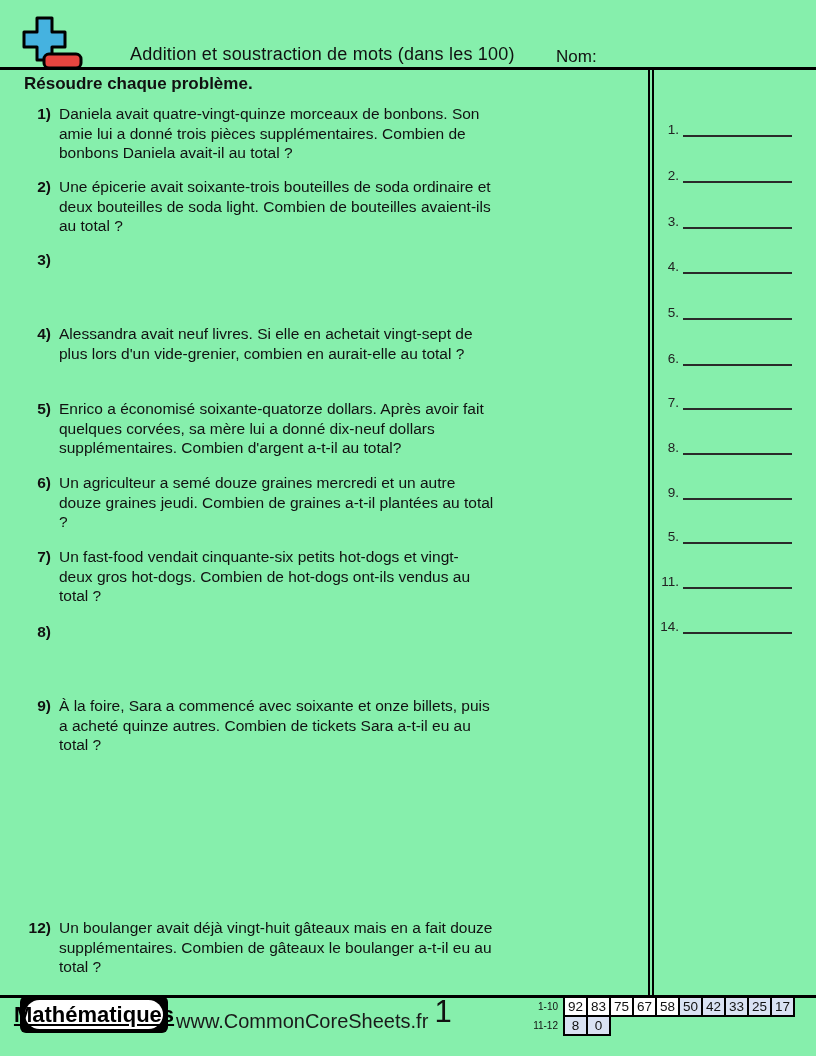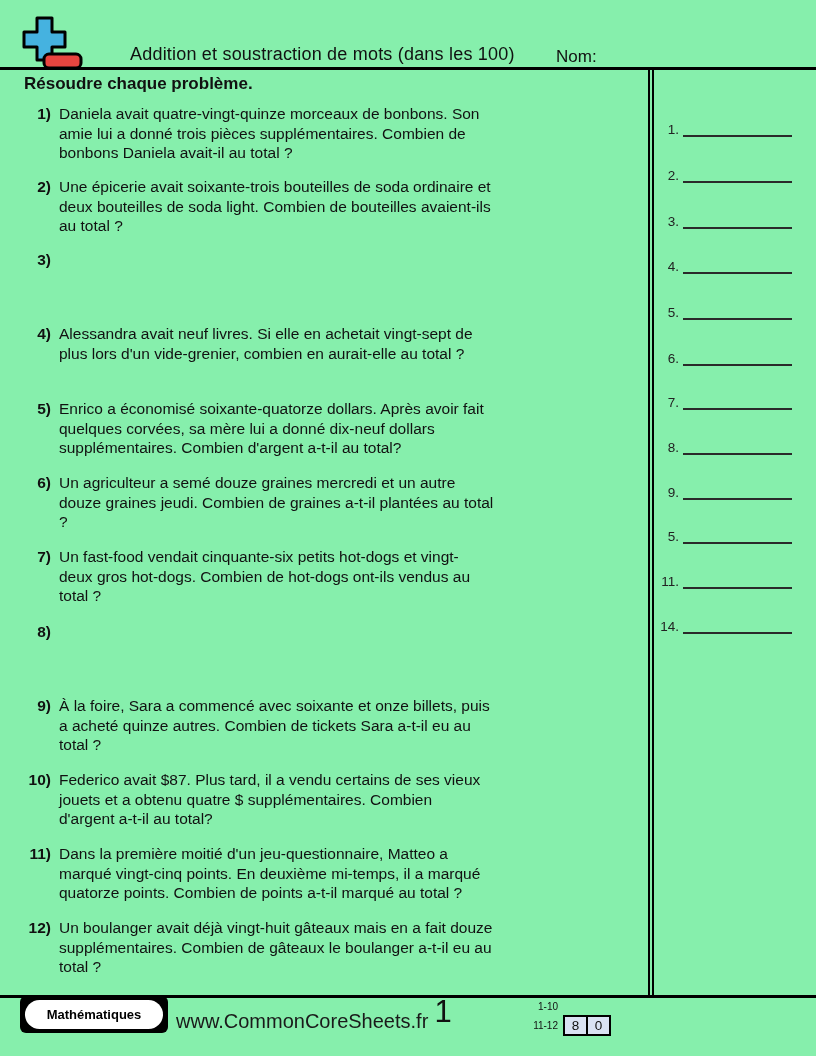--- a/index.html
+++ b/index.html
@@ -25,21 +25,21 @@
   .ans .line { flex:1; margin-left:4px; border-bottom:2px solid #2a2a2a; height:0; }
   
   .prob { position:absolute; left:24px; width:600px; display:flex; font-size:15.5px; line-height:19.6px; }
   .prob .pn { width:27px; text-align:right; font-weight:bold; padding-right:8px; flex-shrink:0; }
   .prob .pt { white-space:pre-line; }
   
   .fline { position:absolute; left:0; top:995px; width:816px; height:3px; background:#000; }
   .badge { position:absolute; left:20px; top:996px; width:148px; height:37px; background:#000; border-radius:6px; }
   .badge .pill { position:absolute; left:5px; right:5px; top:4px; bottom:4px; background:#fff;
                  border-radius:15px; display:flex; align-items:center; justify-content:center;
-                 font-size:13px; font-weight:bold; color:#000; }
+                 font-size:22px; font-weight:bold; color:#000;text-decoration:underline; }
   .website { position:absolute; left:176px; top:1010px; font-size:20px; color:#1a1a1a; }
   .pagenum { position:absolute; left:420px; top:994px; width:46px; text-align:center; font-size:31px; }
   .slabel { position:absolute; left:498px; width:60px; height:21px; line-height:21px;
             text-align:right; font-size:10px; }
   .srow { position:absolute; left:563px; display:flex; }
   .sc { width:25px; height:21px; margin-left:-2px; border:2px solid #000; box-sizing:border-box;
         display:flex; align-items:center; justify-content:center; font-size:13.5px; background:#fff; }
   .sc:first-child { margin-left:0; }
   .sc[data-hl="true"] { background:var(--score-highlight,#d9e2f3); }
 </style>
@@ -148,46 +148,46 @@
     </div>
   <div class="prob" style="top:622px">
       <span class="pn">8)</span>
     </div>
   <div class="prob" style="top:696px">
       <span class="pn">9)</span>
       <span class="pt">À la foire, Sara a commencé avec soixante et onze billets, puis
 a acheté quinze autres. Combien de tickets Sara a-t-il eu au
 total ?</span>
     </div>
-  <div class="prob" style="top:770px">
-      <span class="pn">10)</span>
-      <span class="pt">Federico avait $87. Plus tard, il a vendu certains de ses vieux
-jouets et a obtenu quatre $ supplémentaires. Combien
-d'argent a-t-il au total?</span>
-    </div>
-  <div class="prob" style="top:844px">
-      <span class="pn">11)</span>
-      <span class="pt">Dans la première moitié d'un jeu-questionnaire, Matteo a
-marqué vingt-cinq points. En deuxième mi-temps, il a marqué
-quatorze points. Combien de points a-t-il marqué au total ?</span>
-    </div>
   <div class="prob" style="top:918px">
       <span class="pn">12)</span>
       <span class="pt">Un boulanger avait déjà vingt-huit gâteaux mais en a fait douze
 supplémentaires. Combien de gâteaux le boulanger a-t-il eu au
 total ?</span>
     </div>
 
   <div class="fline"></div>
   <div class="badge">
     <div class="pill">Mathématiques</div>
   </div>
   <div class="website">www.CommonCoreSheets.fr</div>
   <div class="pagenum">1</div>
 
   <div class="slabel" style="top:996px">1-10</div>
   <div class="slabel" style="top:1015px">11-12</div>
+  <div class="srow" style="top:996px">
+    <span class="sc" data-hl="false">92</span>
+    <span class="sc" data-hl="false">83</span>
+    <span class="sc" data-hl="false">75</span>
+    <span class="sc" data-hl="false">67</span>
+    <span class="sc" data-hl="false">58</span>
+    <span class="sc" data-hl="true">50</span>
+    <span class="sc" data-hl="true">42</span>
+    <span class="sc" data-hl="true">33</span>
+    <span class="sc" data-hl="true">25</span>
+    <span class="sc" data-hl="true">17</span>
+  </div>
   <div class="srow" style="top:1015px">
     <span class="sc" data-hl="true">8</span>
     <span class="sc" data-hl="true">0</span>
   </div>
 
 </div>
 
 </body></html>

